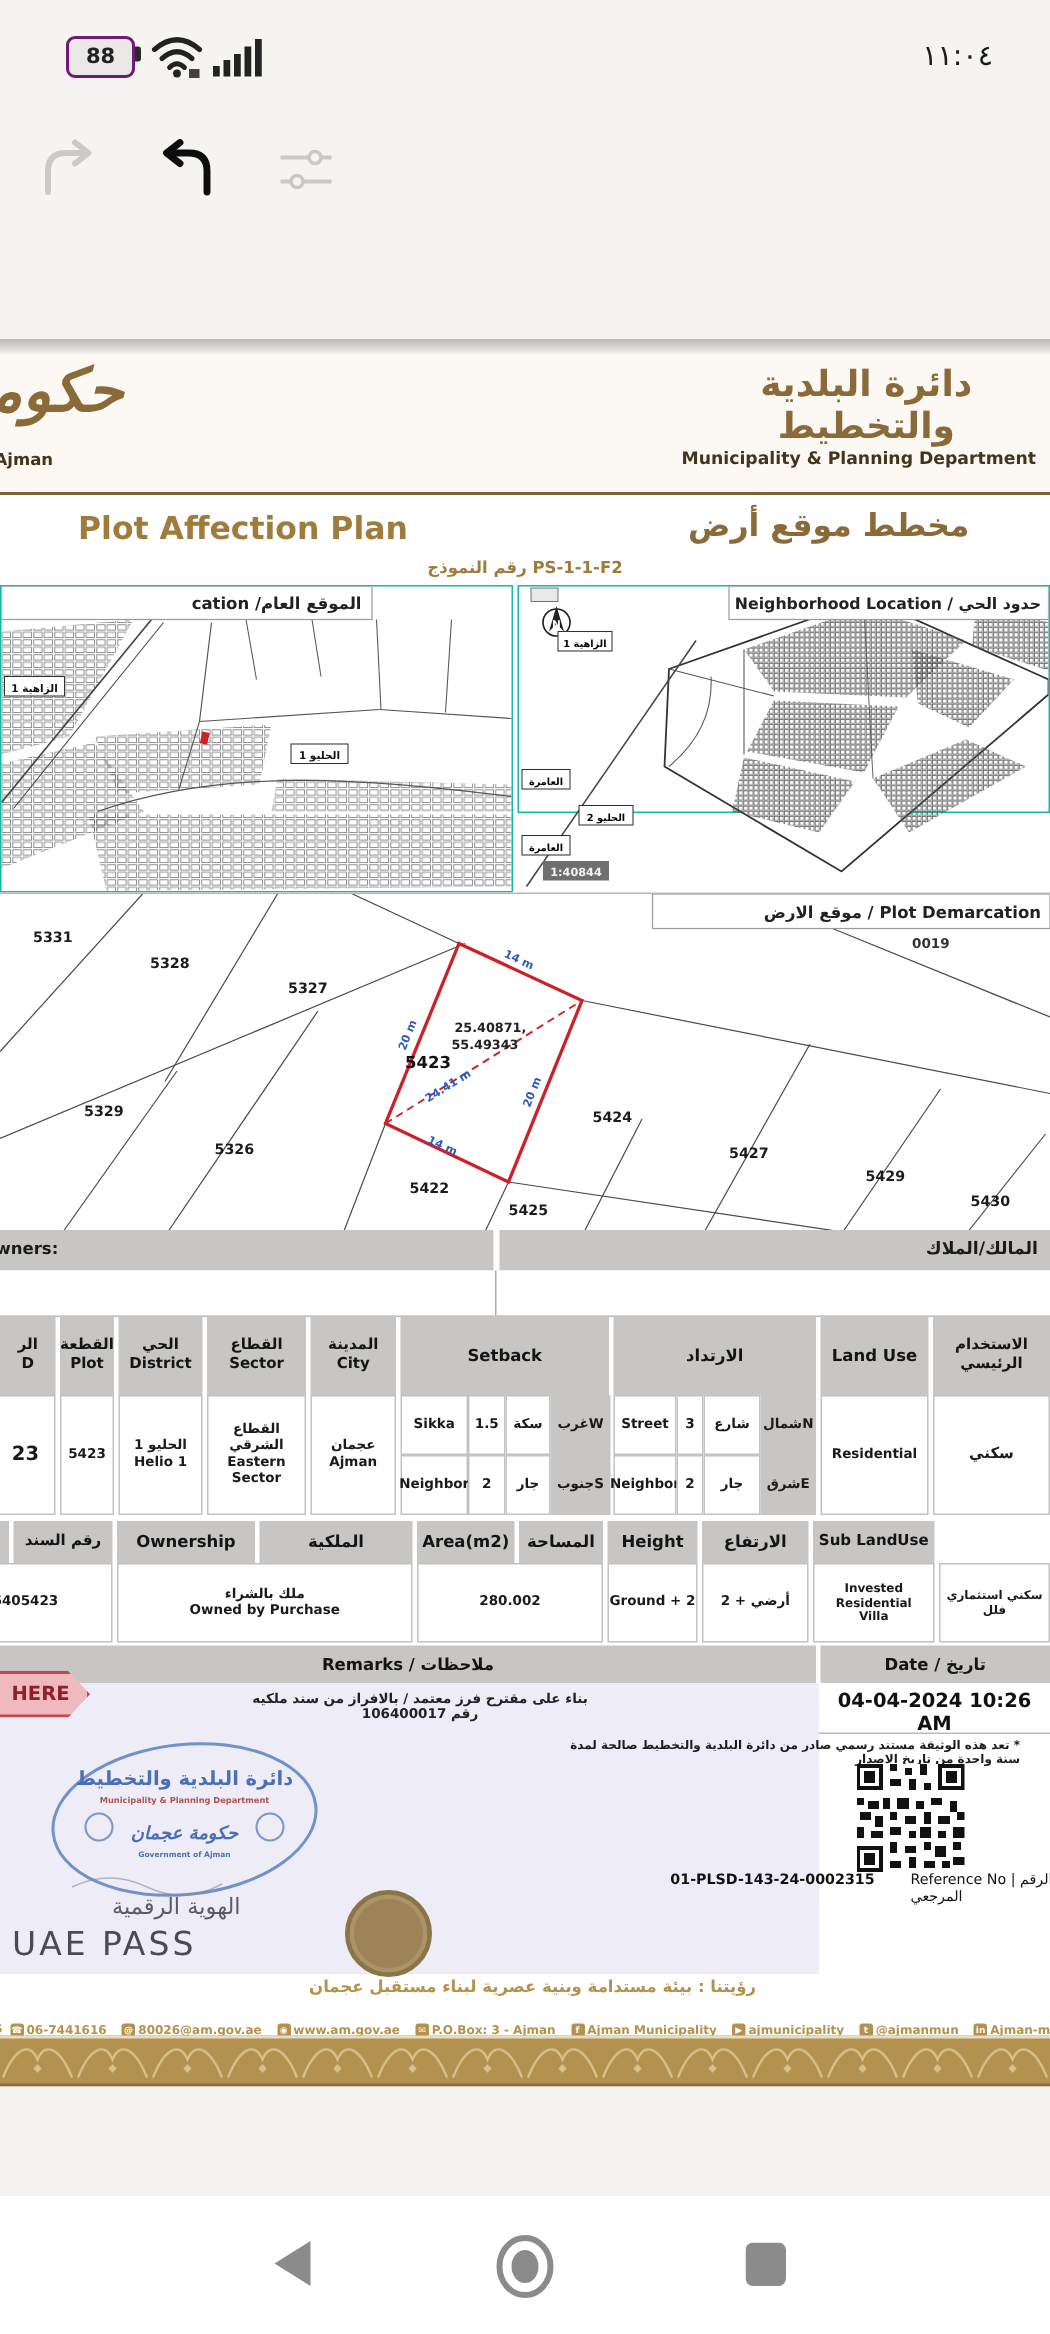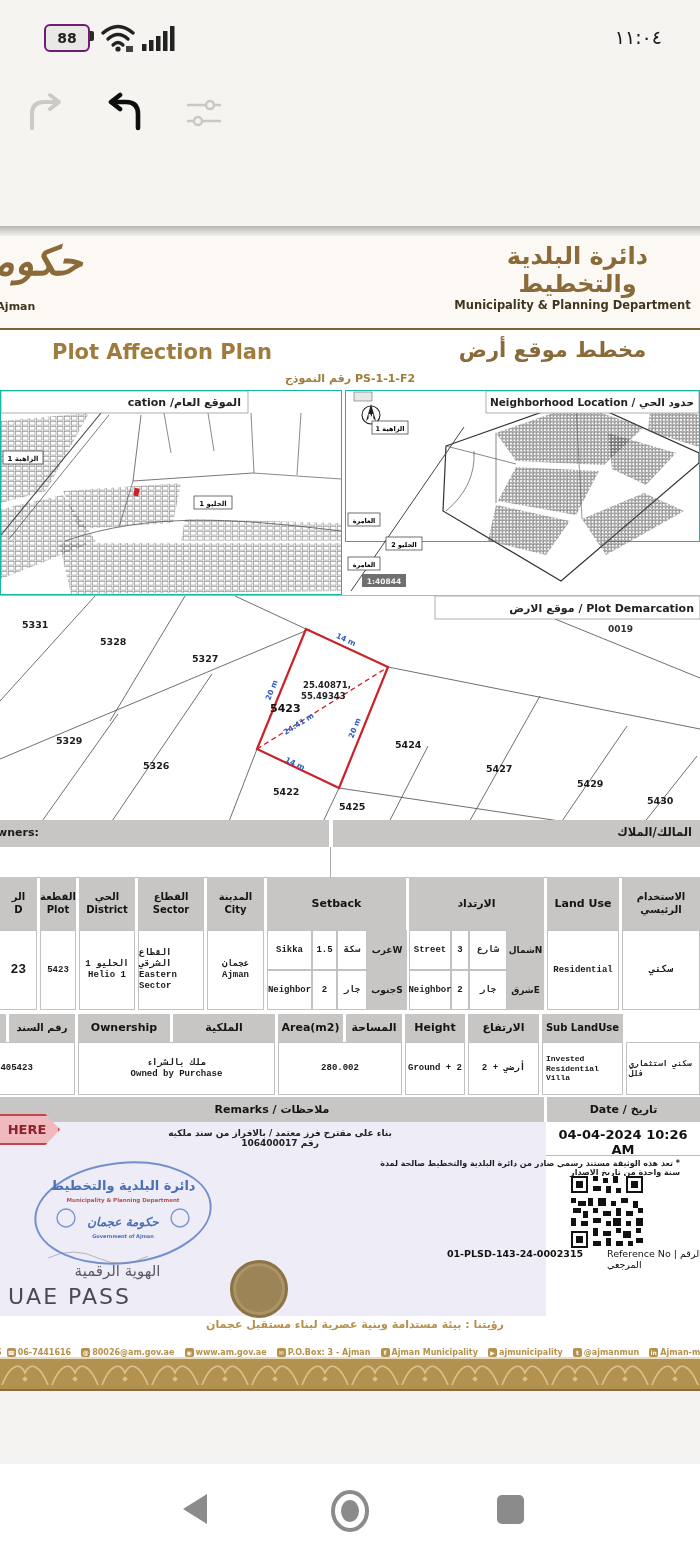--- a/index.html
+++ b/index.html
@@ -8,21 +8,21 @@
   .abs{position:absolute;}
   .statusbar{position:absolute;left:0;top:0;width:700px;height:226px;background:#f5f4f1;}
   .pageedge{position:absolute;left:0;top:226px;width:700px;height:10px;
     background:linear-gradient(180deg,#b9b7b3,#f3f1ed);}
   .dochead{position:absolute;left:0;top:236px;width:700px;height:92px;background:#fcf9f4;overflow:hidden;}
   .rule{position:absolute;left:0;top:328px;width:700px;height:2px;background:#7a6339;}
   .gold{color:#a07c3c;}
   .gcell{position:absolute;background:#c7c6c4;display:flex;flex-direction:column;align-items:center;
     justify-content:center;text-align:center;font-weight:bold;color:#141414;line-height:1.25;}
   .wcell{position:absolute;background:#fff;border:1px solid #c2c2c0;display:flex;flex-direction:column;
-    align-items:center;justify-content:center;text-align:left;line-height:1.2;box-sizing:border-box;font-family:Liberation Mono, monospace;}
+    align-items:center;justify-content:center;text-align:center;line-height:1.2;box-sizing:border-box;}
   .dcell{position:absolute;background:#c7c6c4;display:flex;align-items:center;justify-content:center;
     text-align:center;font-weight:bold;box-sizing:border-box;} .f8{font-size:8px;} .f9{font-size:9px;} .f10{font-size:10px;}
   .f11{font-size:11px;} .f12{font-size:11px;} .f13{font-size:13px;}
   .b{font-weight:bold;}
   .mapbox{position:absolute;background:#fff;border:1px solid #14b8a6;box-sizing:border-box;}
   .lav{position:absolute;left:0;top:1122px;width:546px;height:194px;background:#eeedf7;}
   .ribbon{position:absolute;left:-6px;top:1114px;width:62px;height:27px;background:#f0b9bd;
     border:2px solid #c44450;display:flex;align-items:center;justify-content:center;
     clip-path:polygon(0 0,78% 0,100% 50%,78% 100%,0 100%);color:#8f1f2d;font-weight:bold;font-size:13px;}
   .navbar{position:absolute;left:0;top:1464px;width:700px;height:92px;background:#fff;}

